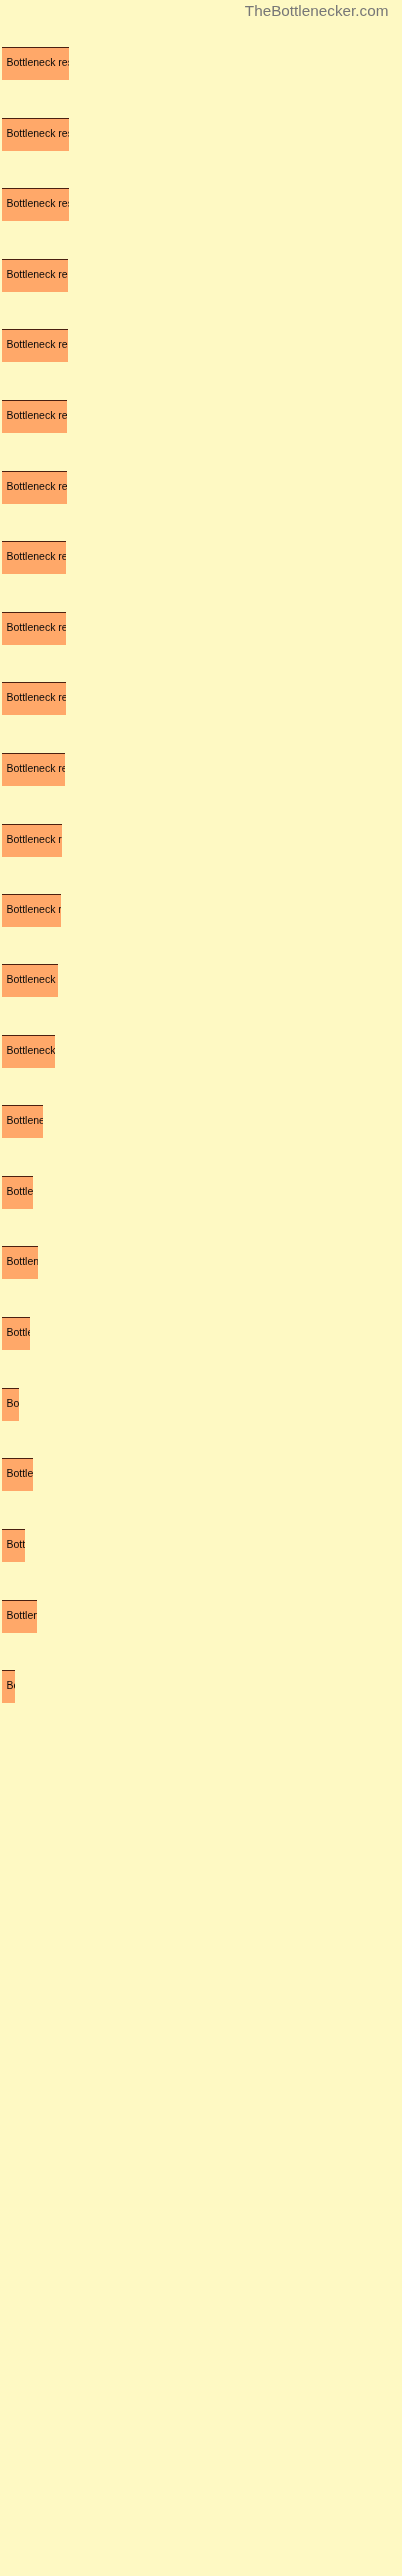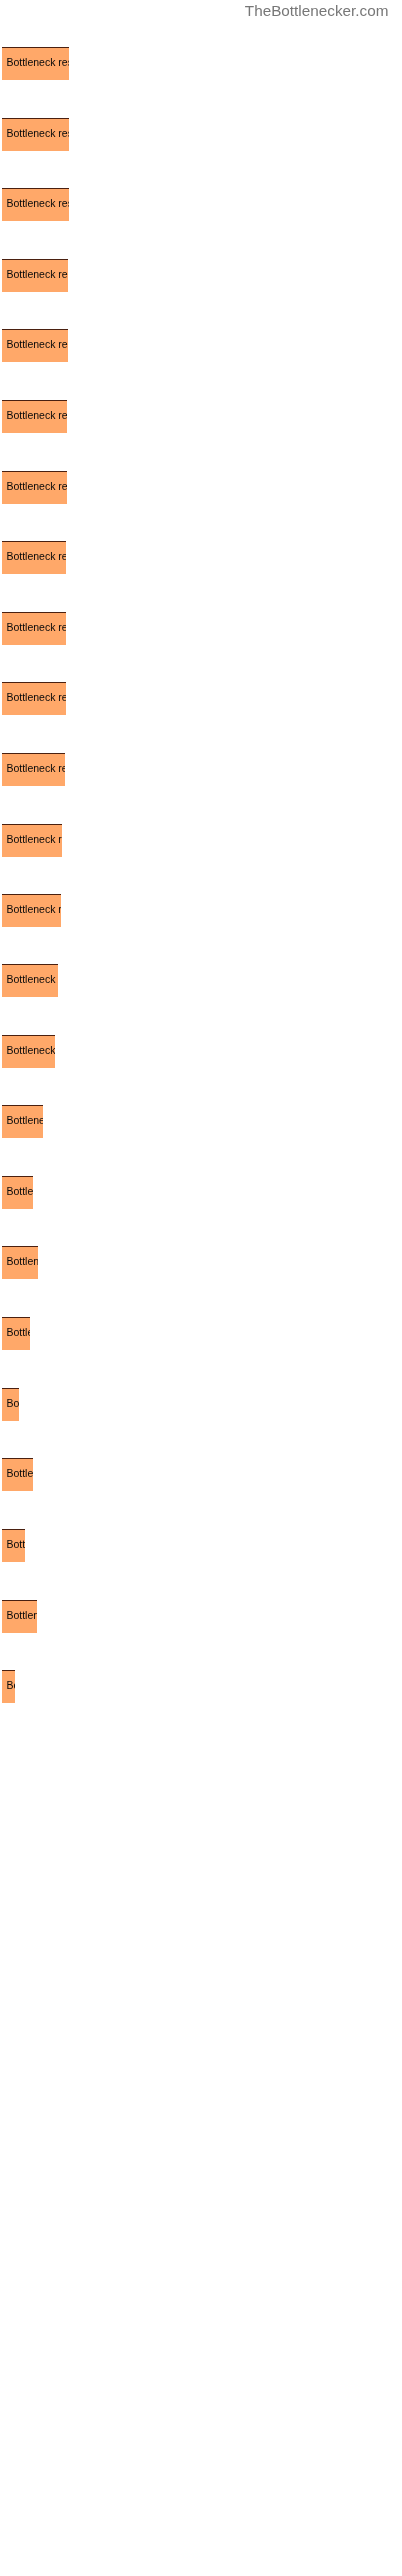--- a/index.html
+++ b/index.html
@@ -13,21 +13,21 @@
     position: relative;
     overflow: hidden;
     font-family: "Liberation Sans", sans-serif;
     background: #000000;
   }
   #root {
     position: absolute;
     left: 0; top: 0;
     width: 403px;
     height: 2576px;
-    background: #ffffff;
+    background: #fef9c3;
   }
   #site-title {
     position: absolute;
     right: 14.5px;
     top: 2.4px;
     font-family: "Liberation Sans", sans-serif;
     font-size: 15.3px;
     line-height: 17.7px;
     color: #777777;
     white-space: nowrap;

